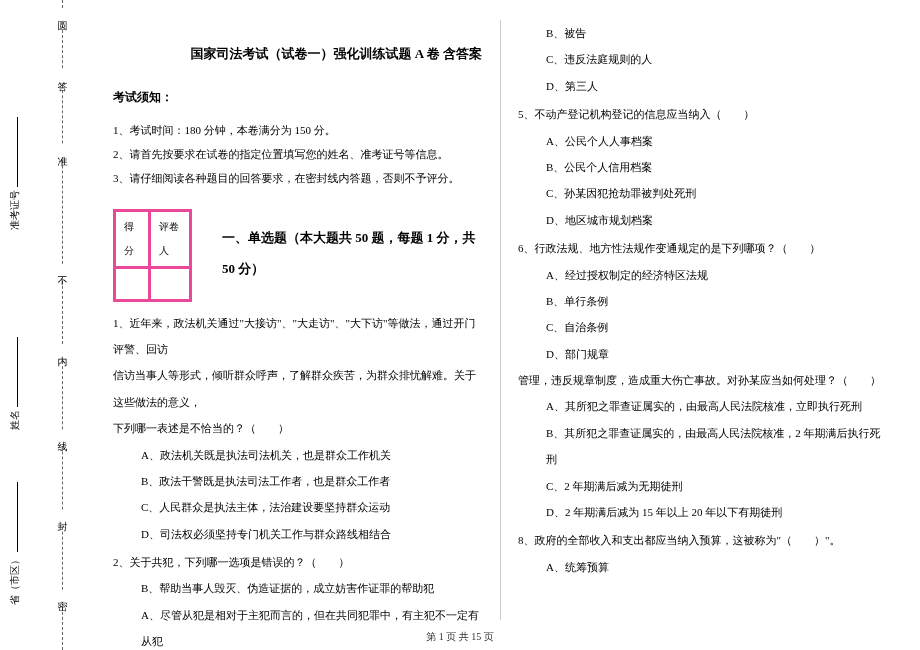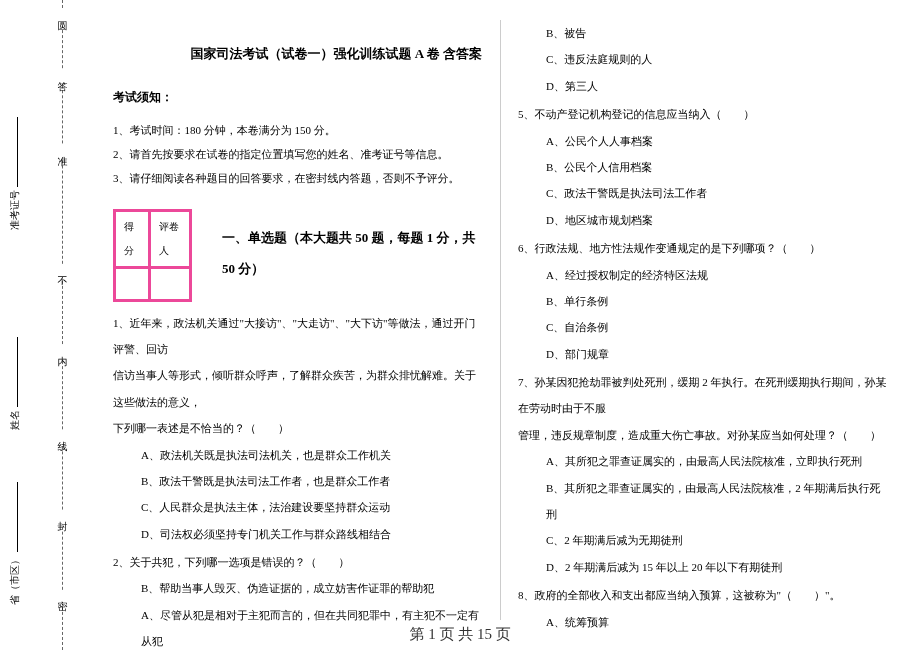--- a/index.html
+++ b/index.html
@@ -94,21 +94,21 @@
     }
     .q { font-size: 11px; line-height: 2.4; text-indent: 0; }
     .q-stem { margin-top: 2px; }
     .opt { padding-left: 28px; }
     .footer {
       position: absolute;
       bottom: 6px;
       left: 0;
       width: 100%;
       text-align: center;
-      font-size: 15px;
+      font-size: 10px;
       color: #333;
     }
     .side-block { position:absolute; left: 8px; font-size:10px; writing-mode: horizontal-tb; transform: rotate(-90deg); transform-origin: left top; white-space: nowrap; }
     .side-block .lbl { display:inline-block; }
     .side-block .line { display:inline-block; border-bottom:1px solid #000; width:70px; height:10px; vertical-align: baseline;}
   </style>
 </head>
 <body>
 
 <div class="binding-area">
@@ -180,30 +180,29 @@
   </div>
 
   <div class="col">
     <div class="q opt">B、被告</div>
     <div class="q opt">C、违反法庭规则的人</div>
     <div class="q opt">D、第三人</div>
 
     <div class="q q-stem">5、不动产登记机构登记的信息应当纳入（　　）</div>
     <div class="q opt">A、公民个人人事档案</div>
     <div class="q opt">B、公民个人信用档案</div>
-    <div class="q opt">C、政法干警既是执法司法工作者</div>
+    <div class="q opt">C、孙某因犯抢劫罪被判处死刑</div>
     <div class="q opt">D、地区城市规划档案</div>
 
     <div class="q q-stem">6、行政法规、地方性法规作变通规定的是下列哪项？（　　）</div>
     <div class="q opt">A、经过授权制定的经济特区法规</div>
     <div class="q opt">B、单行条例</div>
     <div class="q opt">C、自治条例</div>
     <div class="q opt">D、部门规章</div>
 
-    <div class="q q-stem">7、孙某因犯抢劫罪被判处死刑，缓期 2 年执行。在死刑缓期执行期间，孙某在劳动时由于不服</div>
     <div class="q">管理，违反规章制度，造成重大伤亡事故。对孙某应当如何处理？（　　）</div>
     <div class="q opt">A、其所犯之罪查证属实的，由最高人民法院核准，立即执行死刑</div>
     <div class="q opt">B、其所犯之罪查证属实的，由最高人民法院核准，2 年期满后执行死刑</div>
     <div class="q opt">C、2 年期满后减为无期徒刑</div>
     <div class="q opt">D、2 年期满后减为 15 年以上 20 年以下有期徒刑</div>
 
     <div class="q q-stem">8、政府的全部收入和支出都应当纳入预算，这被称为"（　　）"。</div>
     <div class="q opt">A、统筹预算</div>
 
   </div>

